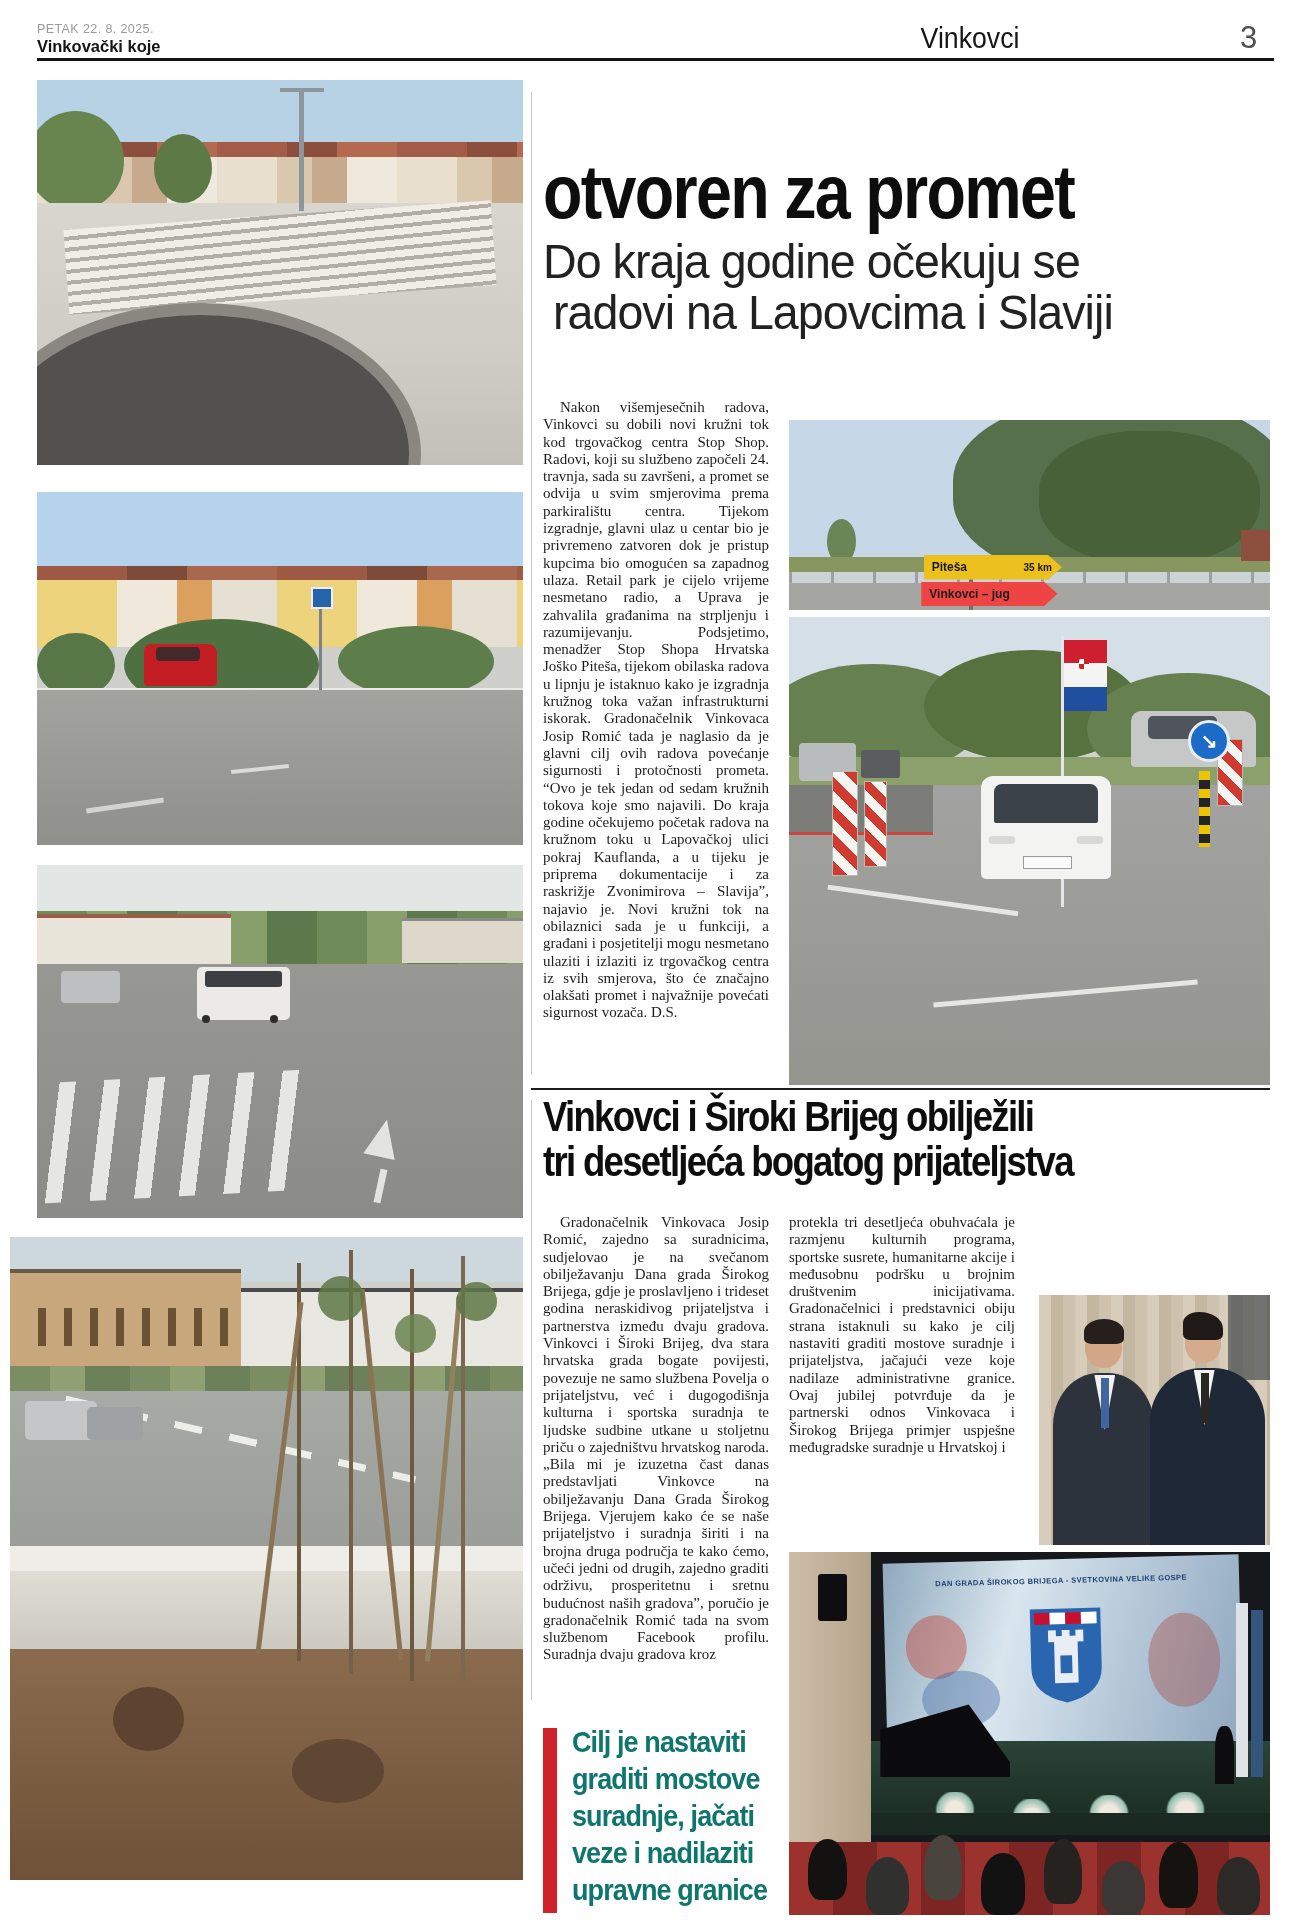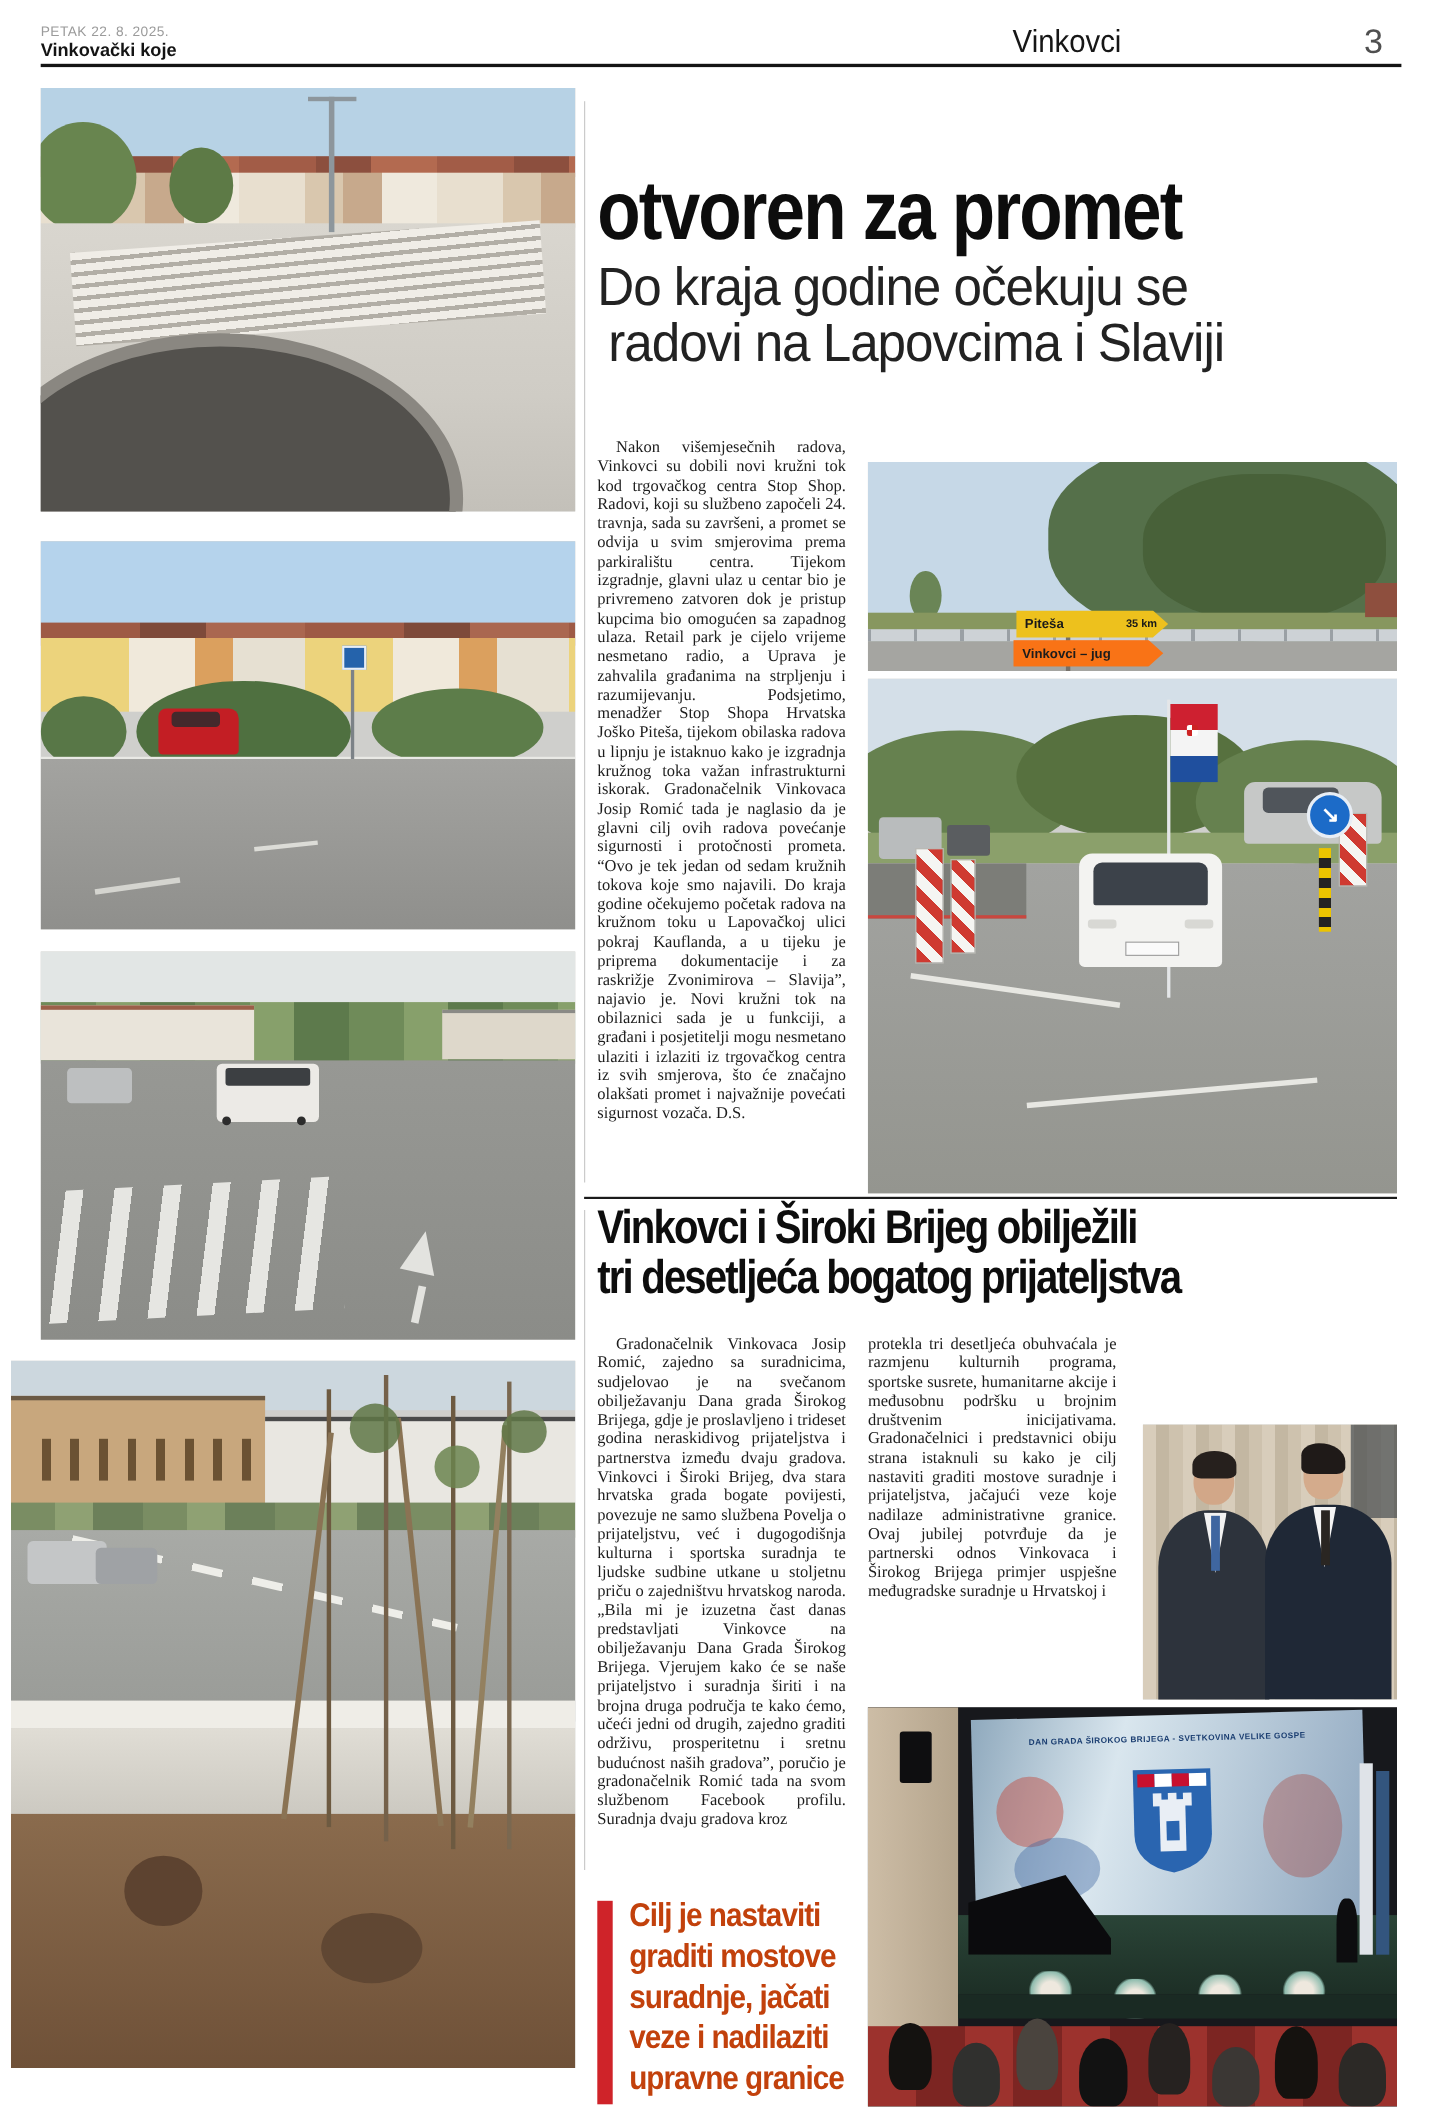--- a/index.html
+++ b/index.html
@@ -21,28 +21,28 @@
   .sub .sqz2{display:inline-block;transform:scaleX(.95);transform-origin:0 50%;letter-spacing:-1px;}
   .sub1{font-size:49px;line-height:50px;}
   .hl2{font-size:43px;line-height:44px;}
   
   .body-col{font-family:"Liberation Serif",serif;font-size:15px;line-height:17.3px;
             text-align:justify;color:#1d1d1d;overflow:hidden;}
   .indent{text-indent:17px;}
   .a2rule{background:#1b1b1b;height:2px;}
   
   .pq-bar{background:#cf2329;}
-  .pq{font-weight:900;color:#c2410c;font-size:30px;line-height:37px;white-space:nowrap;}
+  .pq{font-weight:900;color:#0f766e;font-size:30px;line-height:37px;white-space:nowrap;}
   .pq .sqz{transform:scaleX(.9);letter-spacing:-1px;}
   
   .ph{position:absolute;overflow:hidden;background:#cfcfcc;}
   .sign{position:absolute;display:flex;align-items:center;font-weight:700;
         font-family:"Liberation Sans",sans-serif;}
   .sign-yellow{background:#edc11d;color:#191919;clip-path:polygon(0 0,90% 0,100% 50%,90% 100%,0 100%);}
-  .sign-white{background:#f97316;color:#1c1c1c;clip-path:polygon(0 0,90% 0,100% 50%,90% 100%,0 100%);}
+  .sign-white{background:#ef4444;color:#1c1c1c;clip-path:polygon(0 0,90% 0,100% 50%,90% 100%,0 100%);}
   .screen-text{position:absolute;font-size:7.5px;font-weight:700;color:#1c3f72;
                letter-spacing:.4px;text-align:center;white-space:nowrap;}
 </style>
 </head>
 <body>
 
 <div class="page">
 
   <div class="abs hdr-date" style="left:37px;top:22px;">PETAK 22. 8. 2025.</div>
   <div class="abs hdr-masthead" style="left:37px;top:37px;">Vinkovački koje</div>

